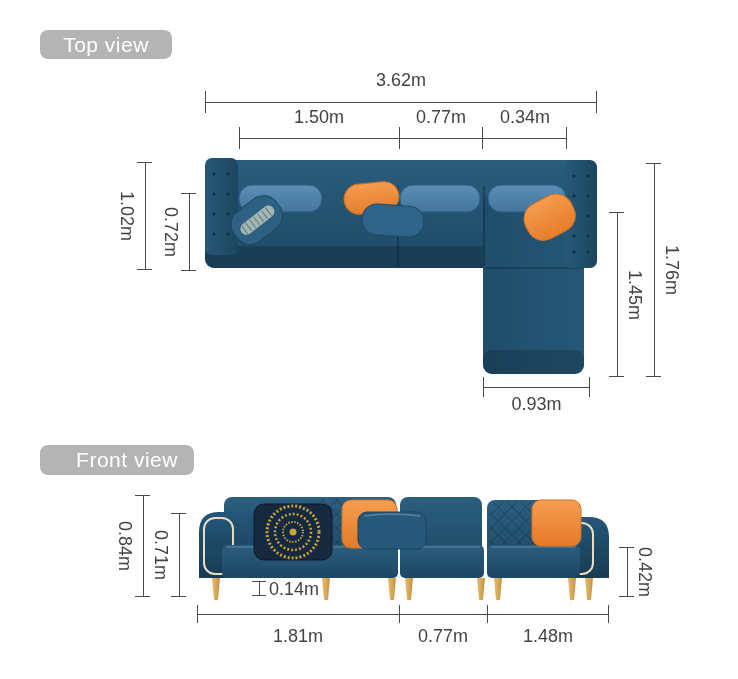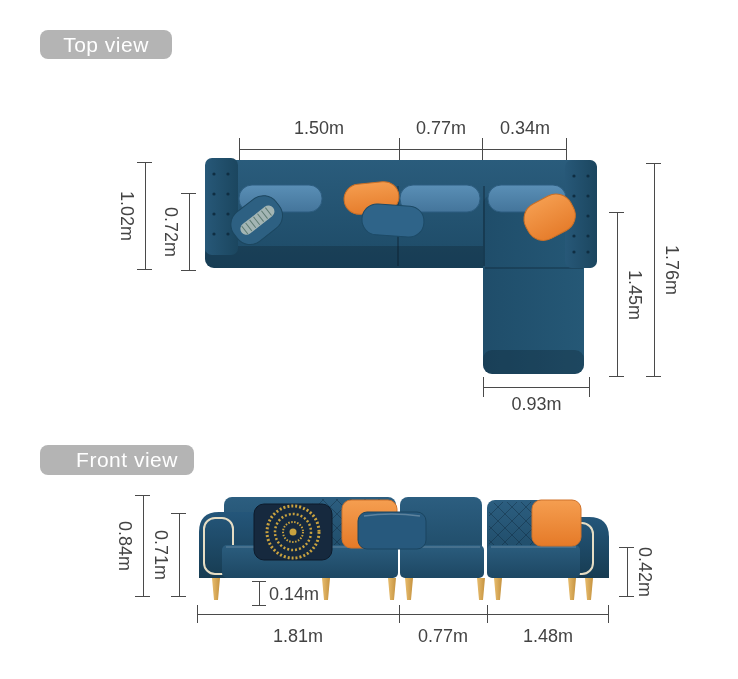--- a/index.html
+++ b/index.html
@@ -36,22 +36,28 @@
 
   .illus { position:absolute; }
 </style>
 </head>
 <body>
 
 <div class="stage">
 
   <div class="badge" style="left:8px; top:30px; width:132px; height:29px;">Top view</div>
 
-
-  <div class="dimh" style="left:207px; top:138px; width:328px; height:22px;">
+  <div class="dimh" style="left:173px; top:91px; width:392px; height:22px;">
+    <div class="line"></div>
+    <div class="tick" style="left:0;"></div>
+    <div class="tick" style="right:0;"></div>
+    <span class="lbl lbl-top">3.62m</span>
+  </div>
+
+  <div class="dimh" style="left:207px; top:127px; width:328px; height:22px;">
     <div class="line"></div>
     <div class="tick" style="left:0;"></div>
     <div class="tick" style="left:160px;"></div>
     <div class="tick" style="left:243px;"></div>
     <div class="tick" style="right:0;"></div>
     <span class="lbl lbl-seg" style="left:80px;">1.50m</span>
     <span class="lbl lbl-seg" style="left:202px;">0.77m</span>
     <span class="lbl lbl-seg" style="left:286px;">0.34m</span>
   </div>
 
@@ -192,21 +198,21 @@
     <span class="lbl lbl-left">0.71m</span>
   </div>
 
   <div class="dimv" style="left:587px; top:547px; width:15px; height:50px;">
     <div class="line"></div>
     <div class="tick" style="top:0;"></div>
     <div class="tick" style="bottom:0;"></div>
     <span class="lbl lbl-right">0.42m</span>
   </div>
 
-  <div class="dimv" style="left:220px; top:581px; width:14px; height:25px;">
+  <div class="dimv" style="left:220px; top:581px; width:14px; height:15px;">
     <div class="line"></div>
     <div class="tick" style="top:0;"></div>
     <div class="tick" style="bottom:0;"></div>
     <span class="lbl lbl-right-h">0.14m</span>
   </div>
 
   <div class="dimh" style="left:165px; top:605px; width:412px; height:18px;">
     <div class="line"></div>
     <div class="tick" style="left:0;"></div>
     <div class="tick" style="left:202px;"></div>

